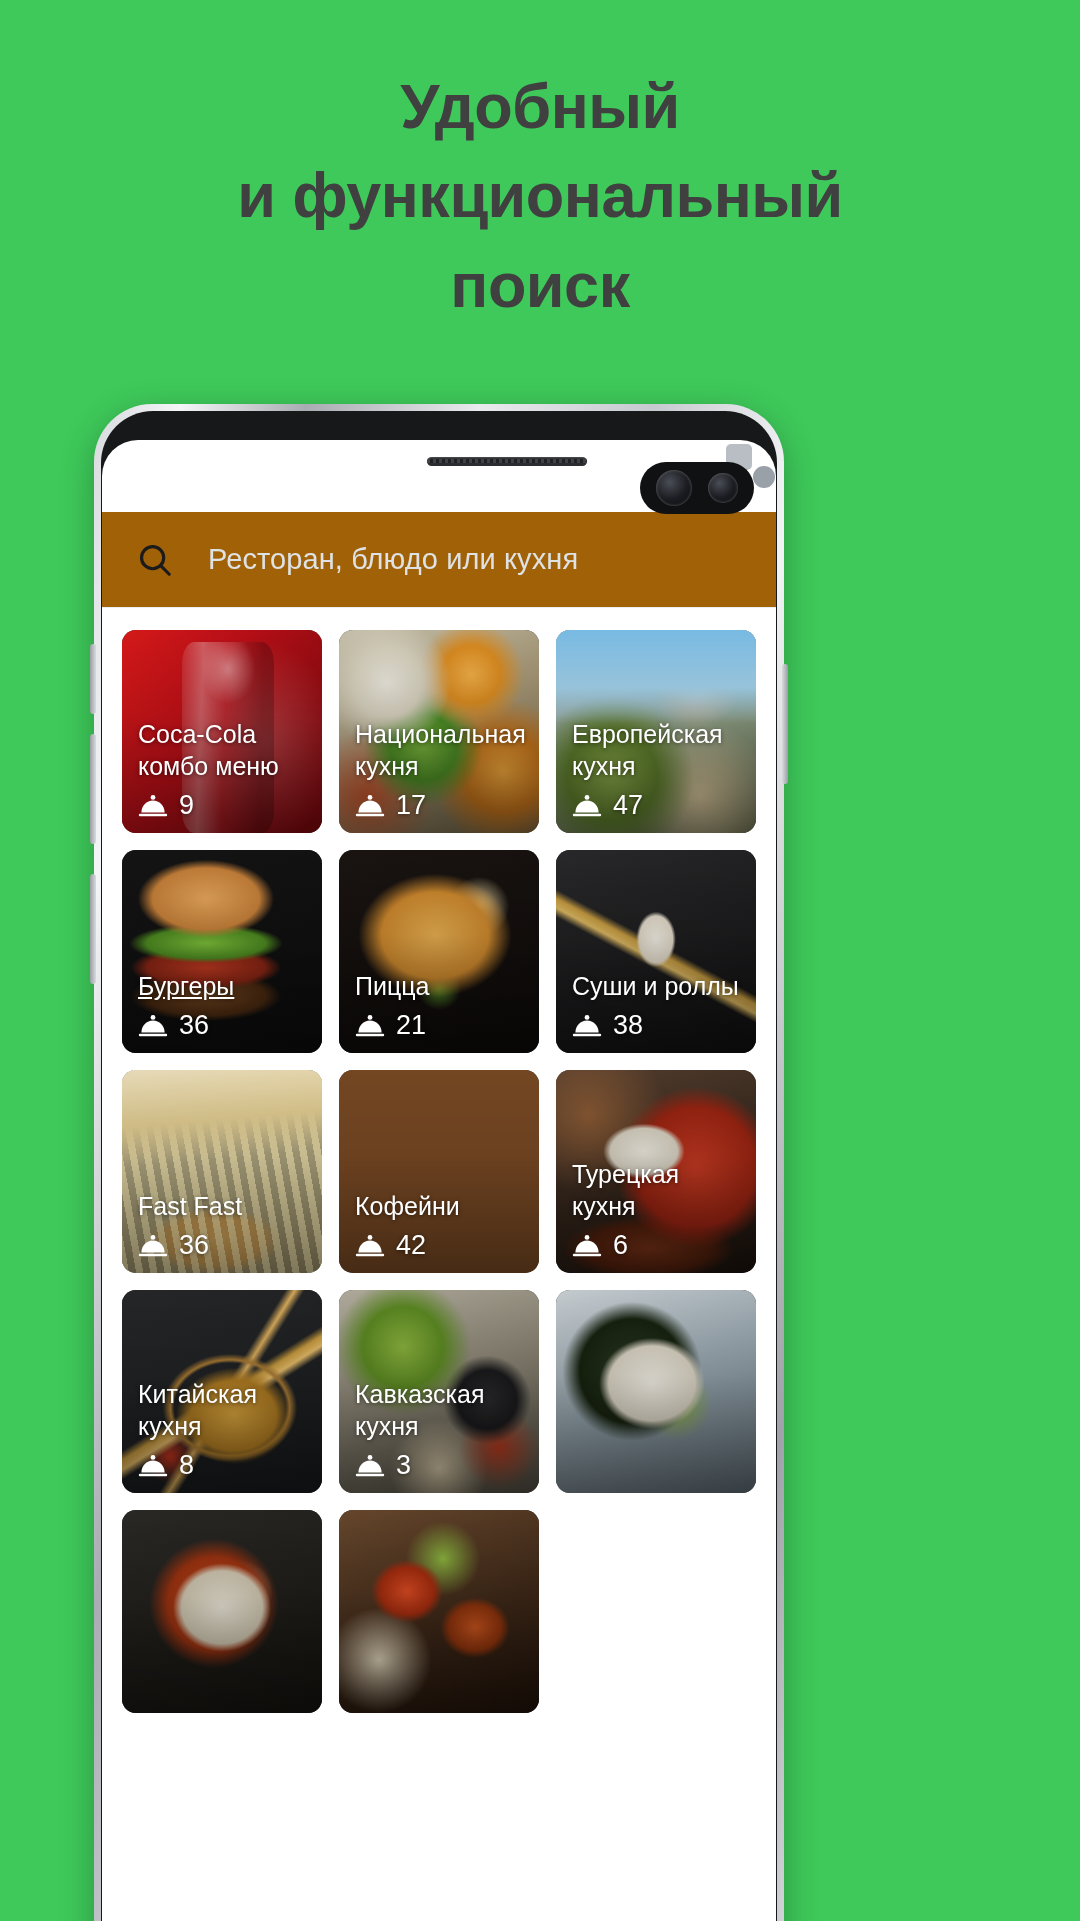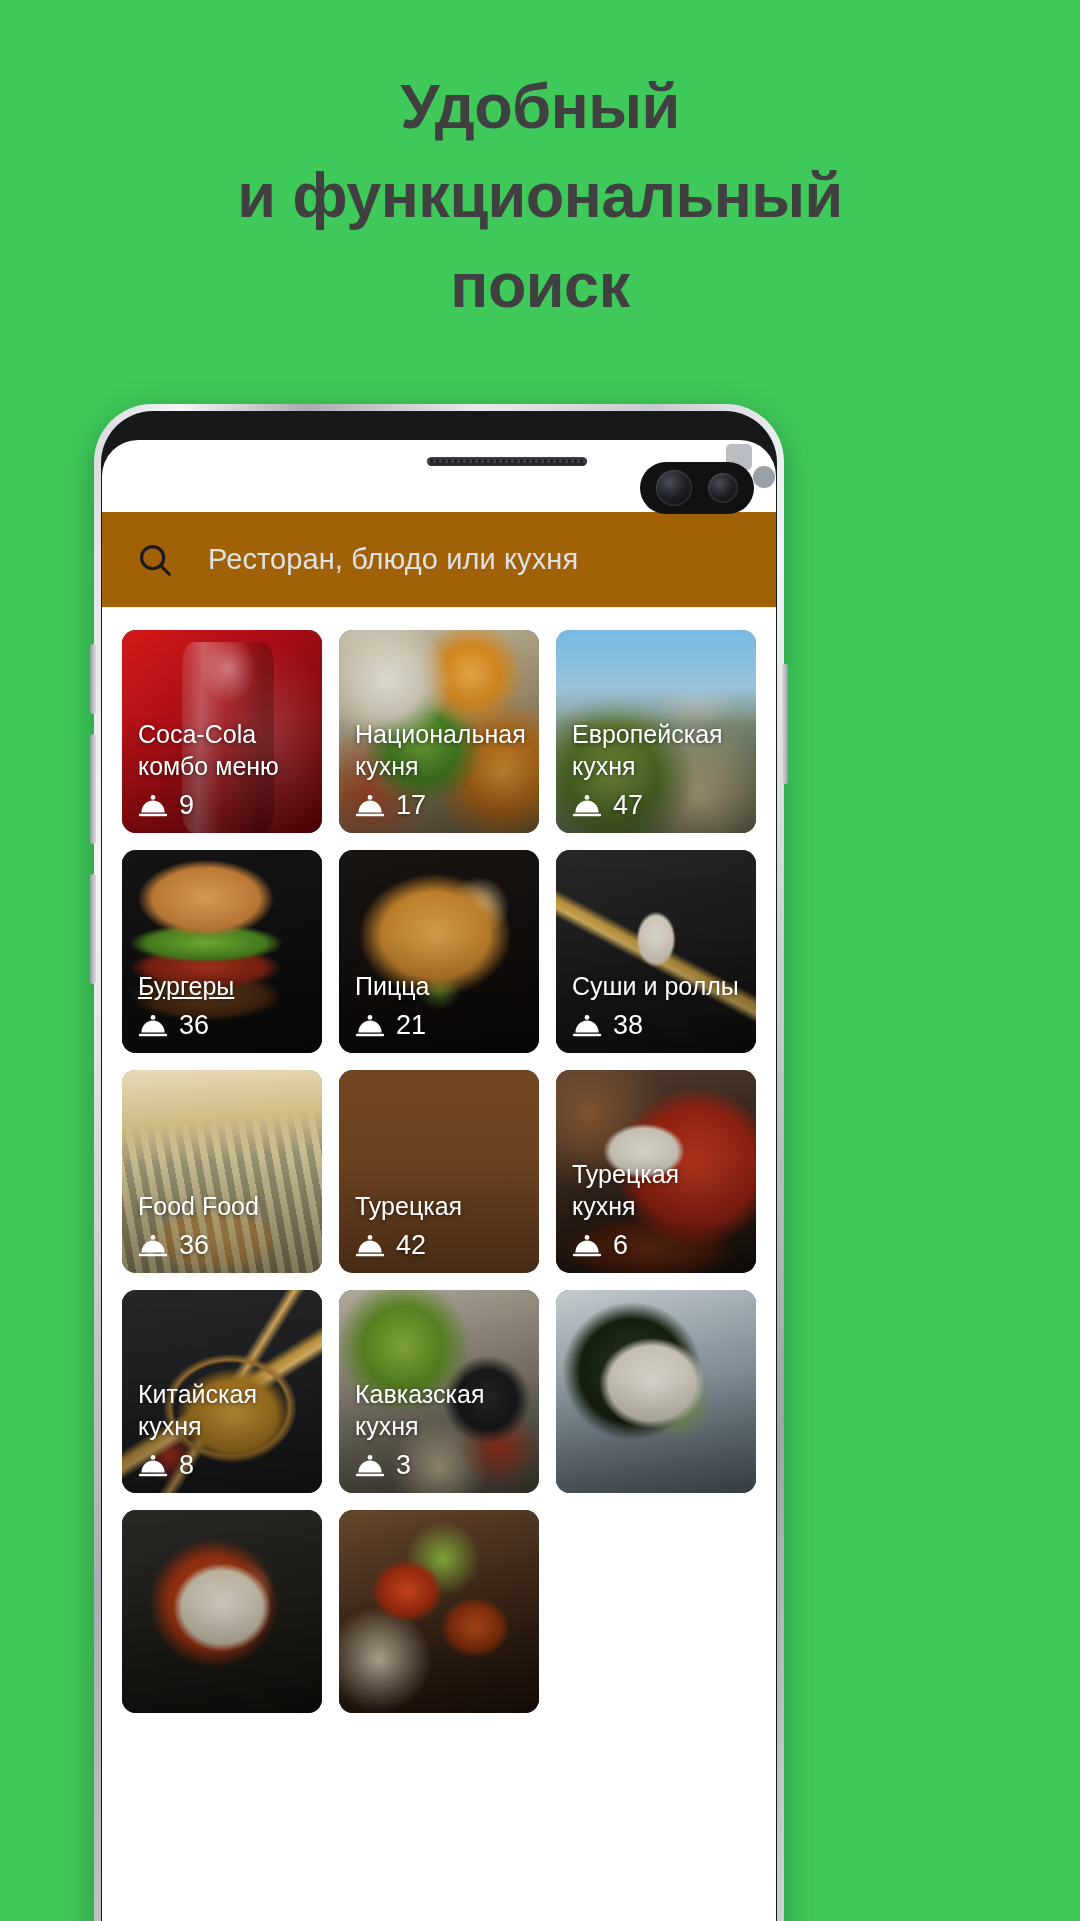--- a/index.html
+++ b/index.html
@@ -435,36 +435,36 @@
                 <circle cx="15" cy="4.4" r="2.4" fill="#fff"></circle>
               </svg>
               <span>38</span>
             </div>
           </div>
         </div>
         <div class="card">
           <div class="card-art art-fastfood"></div>
           <div class="card-shade"></div>
           <div class="card-body">
-            <div class="card-title" style="white-space: pre-line;">Food Food</div>
+            <div class="card-title" style="white-space: pre-line;">Fast Fast</div>
             <div class="card-count">
               <svg class="cloche" viewBox="0 0 30 26">
                 <path d="M2 22 H28" stroke="#fff" stroke-width="2.4" stroke-linecap="round" fill="none"></path>
                 <path d="M3.4 19.4 C3.4 12.6 8.6 7.4 15 7.4 C21.4 7.4 26.6 12.6 26.6 19.4 Z" fill="#fff"></path>
                 <circle cx="15" cy="4.4" r="2.4" fill="#fff"></circle>
               </svg>
               <span>36</span>
             </div>
           </div>
         </div>
         <div class="card">
           <div class="card-art art-coffee"></div>
           <div class="card-shade"></div>
           <div class="card-body">
-            <div class="card-title" style="white-space: pre-line;">Турецкая</div>
+            <div class="card-title" style="white-space: pre-line;">Кофейни</div>
             <div class="card-count">
               <svg class="cloche" viewBox="0 0 30 26">
                 <path d="M2 22 H28" stroke="#fff" stroke-width="2.4" stroke-linecap="round" fill="none"></path>
                 <path d="M3.4 19.4 C3.4 12.6 8.6 7.4 15 7.4 C21.4 7.4 26.6 12.6 26.6 19.4 Z" fill="#fff"></path>
                 <circle cx="15" cy="4.4" r="2.4" fill="#fff"></circle>
               </svg>
               <span>42</span>
             </div>
           </div>
         </div>

